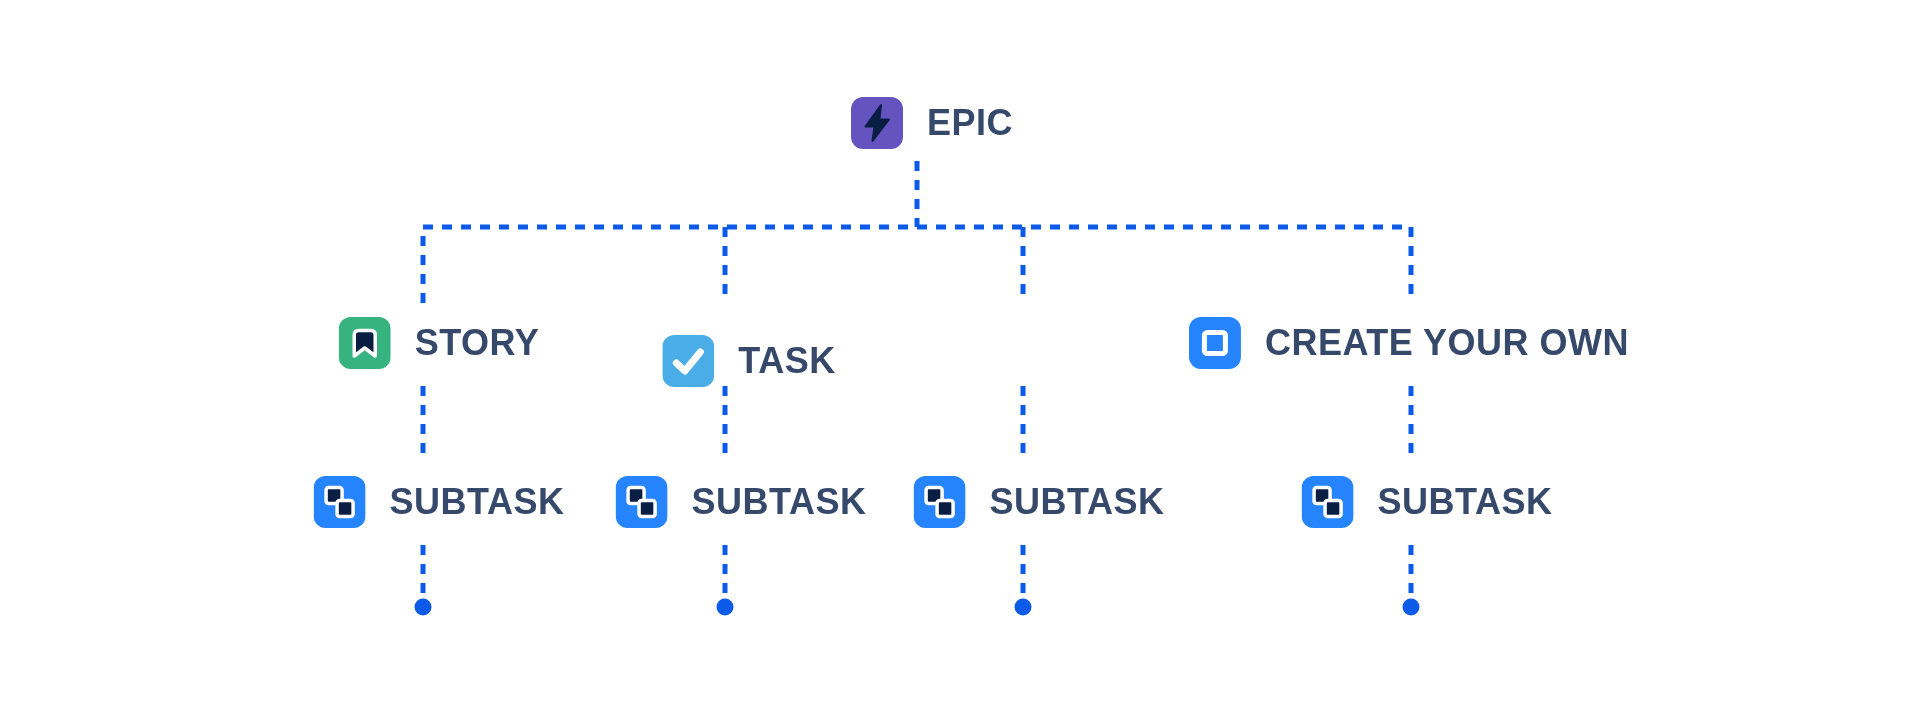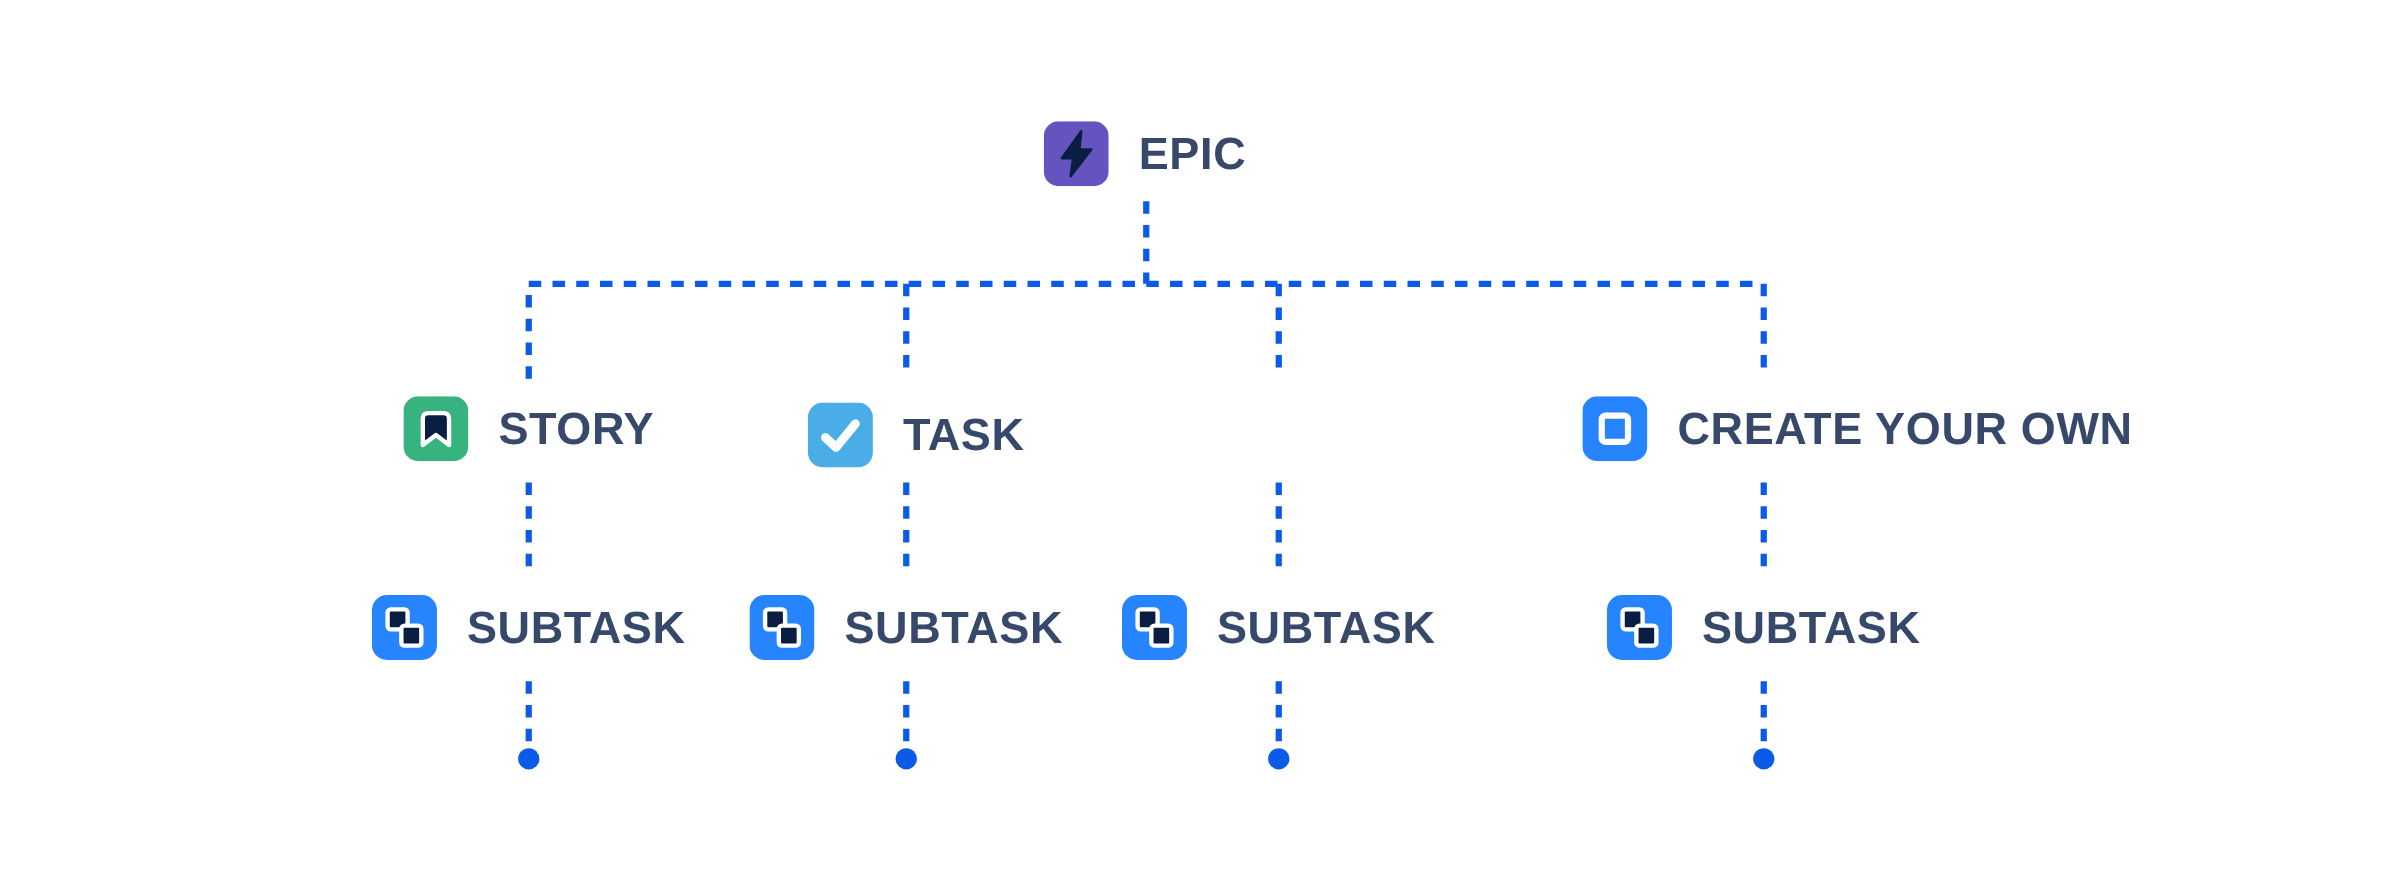--- a/index.html
+++ b/index.html
@@ -20,21 +20,21 @@
     width:1920px;height:716px;position:relative;overflow:hidden;
     background:var(--c-bg);
     font-family:"Liberation Sans", sans-serif;
   }
   .stage{position:absolute;inset:0;}
   svg.connectors{position:absolute;left:0;top:0;}
   .connector{stroke:var(--c-line);stroke-width:5;fill:none;stroke-dasharray:10 9;}
   .dot{fill:var(--c-line);}
   .node{
     position:absolute;display:flex;align-items:center;gap:24px;
-    transform:translate(-50%,-50%);white-space:nowrap;
+    transform:translate(-50%,-50%);white-space:nowrap;margin-left:16px;
   }
   .node-label{
     font-size:36px;font-weight:700;letter-spacing:0.5px;
     color:var(--c-text);
   }
   .icon-box{display:inline-flex;width:52px;height:52px;}
   .bg-epic{fill:var(--c-epic);}
   .bg-story{fill:var(--c-story);}
   .bg-task{fill:var(--c-task);}
   .bg-bug{fill:var(--c-bug);}
@@ -85,32 +85,32 @@
   <div class="node" style="left:423px;top:343px;">
     <span class="icon-box">
       <svg viewBox="0 0 52 52" width="52" height="52">
         <rect class="bg-story" x="0" y="0" width="52" height="52" rx="12"></rect>
         <path class="g-navy-wstroke" d="M20 13.5 H32 Q36.5 13.5 36.5 18 V39 L26 31 L15.5 39 V18 Q15.5 13.5 20 13.5 Z"></path>
       </svg>
     </span>
     <span class="node-label">STORY</span>
   </div>
 
-  <div class="node" style="left:725px;top:348px;padding-left:16px;">
+  <div class="node" style="left:725px;top:361px;padding-left:16px;">
     <span class="icon-box">
       <svg viewBox="0 0 52 52" width="52" height="52">
         <rect class="bg-task" x="0" y="0" width="52" height="52" rx="12"></rect>
         <polyline class="g-white-stroke" points="14,28 22.5,36 38,17"></polyline>
       </svg>
     </span>
     <span class="node-label">TASK</span>
   </div>
 
 
-  <div class="node" style="left:1486px;top:343px;">
+  <div class="node" style="left:1393px;top:343px;">
     <span class="icon-box">
       <svg viewBox="0 0 52 52" width="52" height="52">
         <rect class="bg-create" x="0" y="0" width="52" height="52" rx="12"></rect>
         <rect class="g-white-ring" x="15.5" y="15.5" width="21" height="21" rx="3"></rect>
       </svg>
     </span>
     <span class="node-label">CREATE YOUR OWN</span>
   </div>
 
   <div class="node" style="left:423px;top:502px;">

